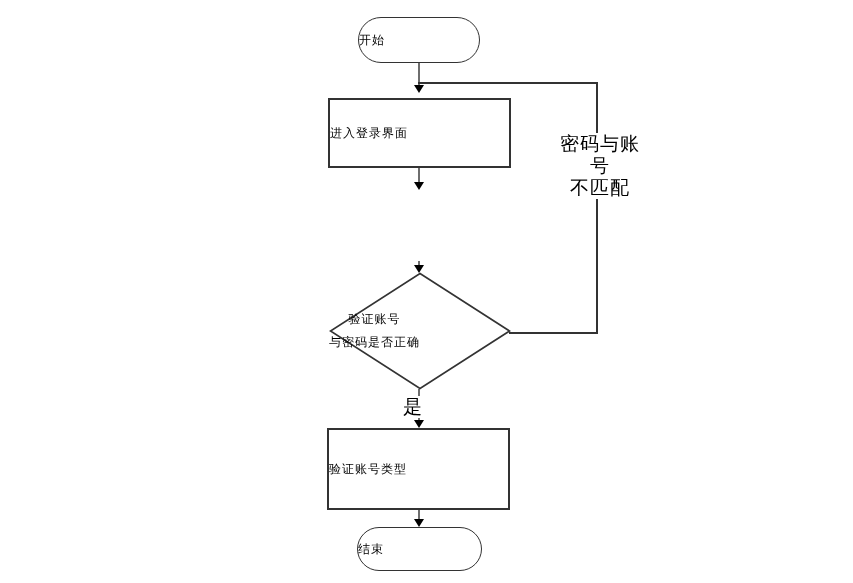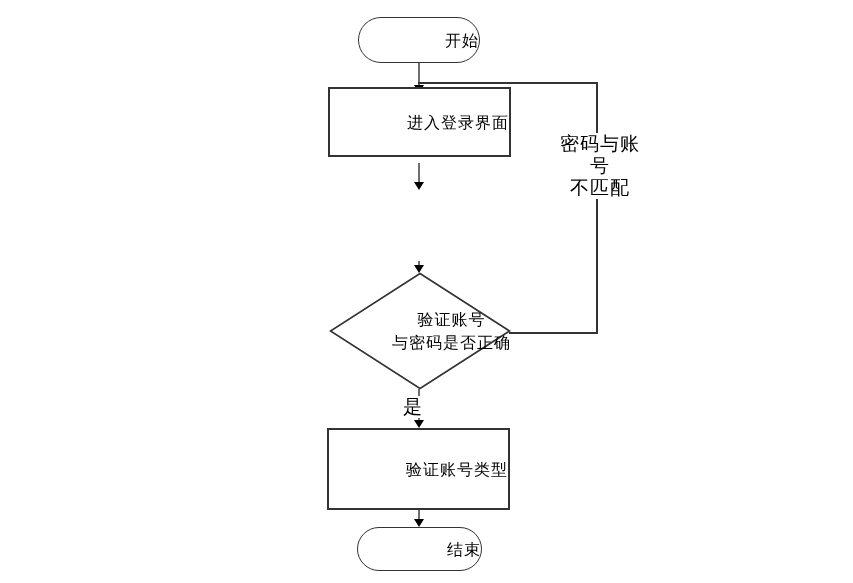--- a/index.html
+++ b/index.html
@@ -14,24 +14,24 @@
     background: var(--color-background, #ffffff);
     font-family: "Liberation Serif", "DejaVu Serif", serif;
     color: var(--color-text, #000000);
     overflow: hidden;
   }
   .node {
     position: absolute;
     box-sizing: border-box;
     display: flex;
     flex-direction: column;
-    align-items: flex-end;
+    align-items: flex-start;
     justify-content: center;
     text-align: center;
-    font-size: 16px;
+    font-size: 12px;
     line-height: 23px;
     letter-spacing: 1px;
     background: #ffffff;
   }
   .terminator {
     border: 1.5px solid var(--color-shape-border, #333333);
   }
   .process {
     border: 2px solid var(--color-shape-border, #333333);
   }
@@ -77,21 +77,21 @@
     letter-spacing: 1px;
     text-align: center;
     background: var(--color-background, #ffffff);
     padding: 0 2px;
     z-index: 2;
   }
   .edge-label span { display: block; }
 
   
   #node-start  { left: 358px; top: 17px;  width: 122px; height: 46px; border-radius: 23px; }
-  #node-login  { left: 328px; top: 87px;  width: 183px; height: 70px; }
+  #node-login  { left: 328px; top: 98px;  width: 183px; height: 70px; }
   #node-input  { left: 327px; top: 190px; width: 182px; height: 71px; }
   #node-verify { left: 329px; top: 272px; width: 182px; height: 118px; }
   #node-type   { left: 327px; top: 428px; width: 183px; height: 82px; }
   #node-end    { left: 357px; top: 527px; width: 125px; height: 44px; border-radius: 22px; }
 
   #label-yes      { left: 401px; top: 396px; }
   #label-mismatch { left: 551px; top: 133px; width: 94px; }
 </style>
 </head>
 <body>

